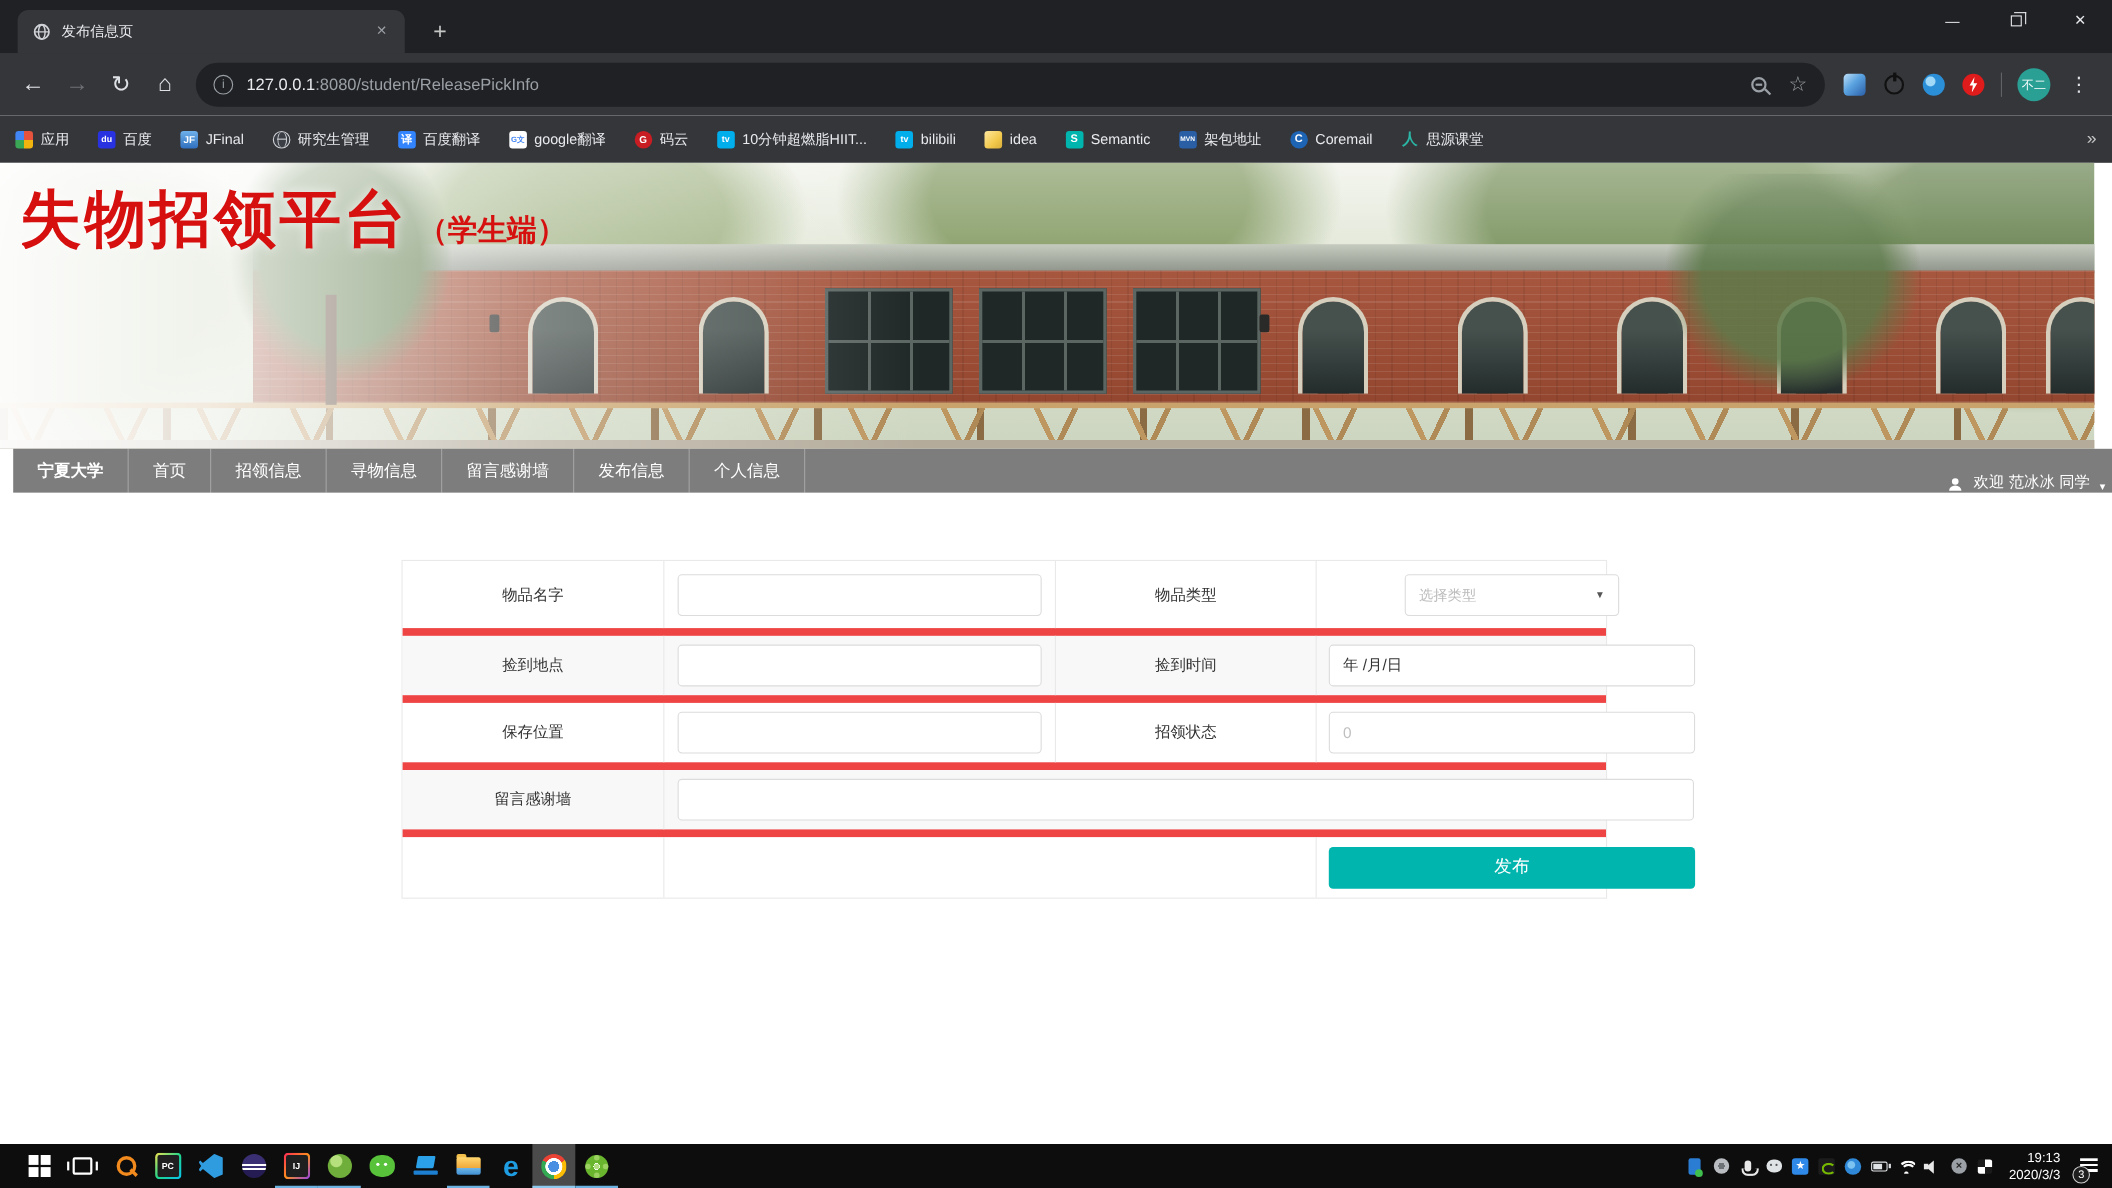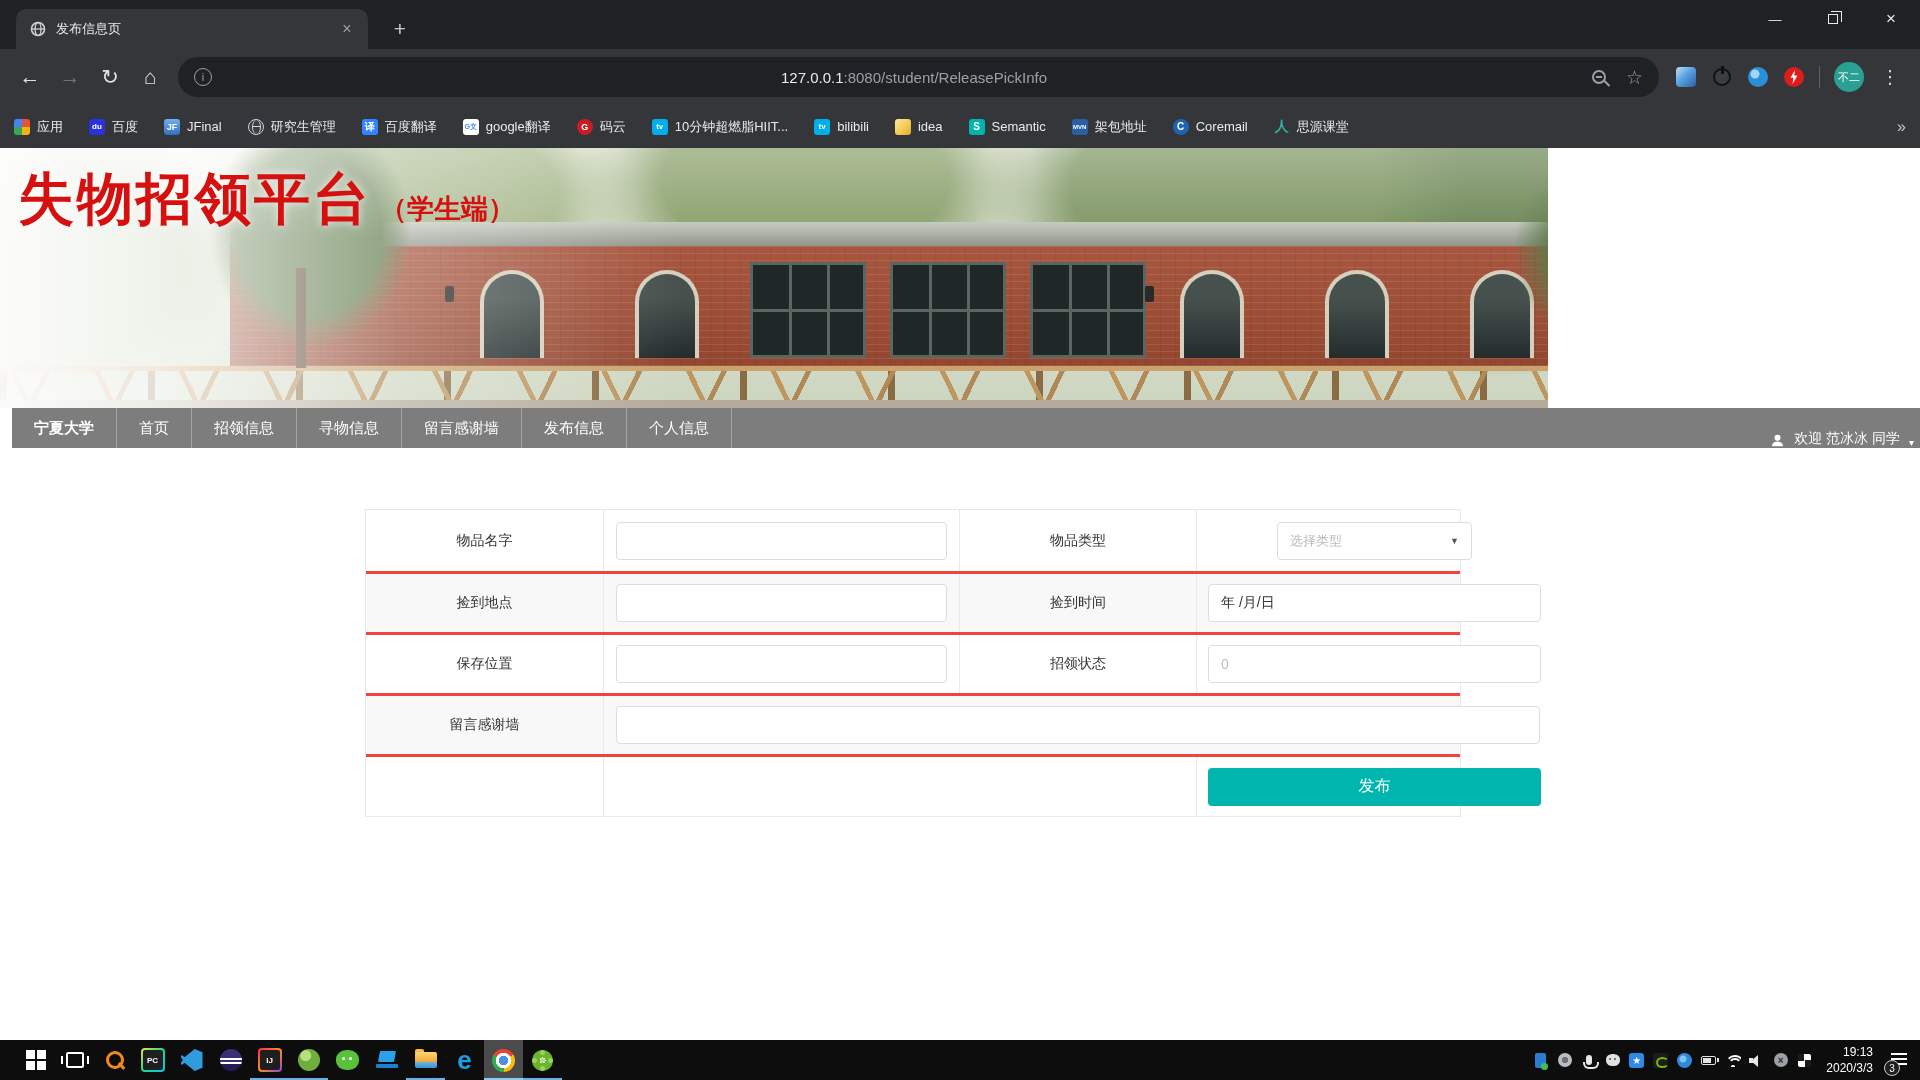--- a/index.html
+++ b/index.html
@@ -25,21 +25,21 @@
   
   .toolbar { position:absolute; left:0; top:49px; width:1920px; height:56px; background:#35363a;
              display:flex; align-items:center; padding:0 10px; }
   .tb-ico { width:40px; height:40px; display:flex; align-items:center; justify-content:center;
             color:#dee1e6; font-size:21px; border-radius:50%; flex:0 0 40px;}
   .tb-ico.disabled { color:#6e7176; }
   .omnibox { flex:1; height:40px; background:#202124; border-radius:20px; margin:0 8px;
              display:flex; align-items:center; padding:0 16px; min-width:0; }
   .info-ico { width:18px; height:18px; border:1.5px solid #9aa0a6; border-radius:50%;
               color:#9aa0a6; font-size:11px; display:flex; align-items:center; justify-content:center; flex:0 0 18px;}
-  .url { flex:1; margin-left:24px; font-size:15px; white-space:nowrap; overflow:hidden;text-align:center; }
+  .url { flex:1; margin-left:12px; font-size:15px; white-space:nowrap; overflow:hidden; }
   .url .host { color:#e8eaed; }
   .url .rest { color:#9aa0a6; }
   .zoom-ico { width:14px; height:14px; border:2px solid #9aa0a6; border-radius:50%; position:relative; margin-right:20px; flex:0 0 14px;}
   .zoom-ico::before { content:""; position:absolute; left:2px; right:2px; top:50%; height:2px; margin-top:-1px; background:#9aa0a6; }
   .zoom-ico::after { content:""; position:absolute; width:2px; height:7px; background:#9aa0a6;
                      right:-4px; bottom:-5px; transform:rotate(-45deg); }
   .star-ico { color:#9aa0a6; font-size:19px; }
   .ext-row { display:flex; align-items:center; gap:14px; padding:0 8px; }
   .ext { width:22px; height:22px; display:flex; align-items:center; justify-content:center; }
   .ext-photo { width:20px; height:20px; border-radius:4px;
@@ -62,21 +62,21 @@
   .fav { width:16px; height:16px; border-radius:3px; color:#fff; font-size:9px; font-weight:bold;
          display:flex; align-items:center; justify-content:center; flex:0 0 16px; overflow:hidden;}
   .fav-apps { background:conic-gradient(#e5533d 0 25%,#f2b50f 0 50%,#3aa757 0 75%,#4285f4 0 100%); border-radius:3px; }
   .fav-globe { border:1.5px solid #d2d5d9; border-radius:50%; position:relative; background:#3b3e44;}
   .fav-globe::before { content:""; position:absolute; left:3px; right:3px; top:50%; height:1.5px; margin-top:-1px; background:#d2d5d9; }
   .fav-globe::after { content:""; position:absolute; left:50%; top:0; bottom:0; width:7px; margin-left:-3.5px;
                       border:1.5px solid #d2d5d9; border-radius:50%; border-top:none; border-bottom:none; }
   .bm-overflow { margin-left:auto; color:#c4c7c5; font-size:16px; }
 
   
-  .banner { position:absolute; left:0; top:148px; width:1548px; height:260px; overflow:hidden; }
+  .banner { position:absolute; left:0; top:148px; width:1904px; height:260px; overflow:hidden; }
   .b-sky { position:absolute; inset:0; background:linear-gradient(180deg,#eef1e7 0%,#dde3d1 45%,#ccd5bf 100%); }
   .b-trees { position:absolute; inset:0;
     background-image:
       radial-gradient(ellipse 280px 160px at 28% 18%, #9db07f 0 45%, transparent 72%),
       radial-gradient(ellipse 320px 180px at 52% 12%, #8aa06b 0 45%, transparent 72%),
       radial-gradient(ellipse 340px 190px at 79% 16%, #7e9663 0 45%, transparent 72%),
       radial-gradient(ellipse 320px 200px at 97% 30%, #6d8756 0 50%, transparent 75%),
       radial-gradient(ellipse 260px 200px at 3% 45%, #b9c6a4 0 50%, transparent 75%); }
   .b-roof { position:absolute; left:230px; top:74px; width:1690px; height:26px;
             background:linear-gradient(180deg,#c3c8bc,#8f948b); }
@@ -116,21 +116,21 @@
   .navbar { position:absolute; left:0; top:408px; width:1920px; height:40px; background:#7d7d7d;
             display:flex; align-items:stretch; color:#fff; font-size:15px;margin-left:12px; }
   .nav-cell { display:flex; align-items:center; padding:0 22px; border-right:1px solid rgba(255,255,255,.3); white-space:nowrap; }
   .nav-brand { font-weight:bold; }
   .nav-user { margin-left:auto; display:flex; align-items:flex-end; gap:9px; padding:0 18px; font-size:14px; }
   .caret { font-size:10px; }
 
   
   .content { position:absolute; left:0; top:448px; width:1920px; height:592px; background:#fff; }
   .form-table { position:absolute; left:365px; top:61px; width:1096px; border:1px solid #e9e9e9; }
-  .frow { display:grid; height:61px; border-top:3px solid #ef4444; }
+  .frow { display:grid; height:61px; border-top:7px solid #ef4444; }
   .frow:first-child { border-top:none; }
   .frow.cols4 { grid-template-columns:237px 356px 237px 356px; }
   .frow.cols2 { grid-template-columns:237px 949px; }
   .frow.cols3 { grid-template-columns:237px 593px 356px; height:62px; }
   .frow.alt { background:#f8f8f8; }
   .fcell { display:flex; align-items:center; justify-content:center; border-left:1px solid #e9e9e9; min-width:0;}
   .fcell:first-child { border-left:none; }
   .flabel { font-size:14px; color:#333; }
   .txt { width:331px; height:38px; border:1px solid #dcdcdc; border-radius:4px; background:#fff;
          font-size:14px; padding:0 12px; outline:none; font-family:inherit; color:#333;}

